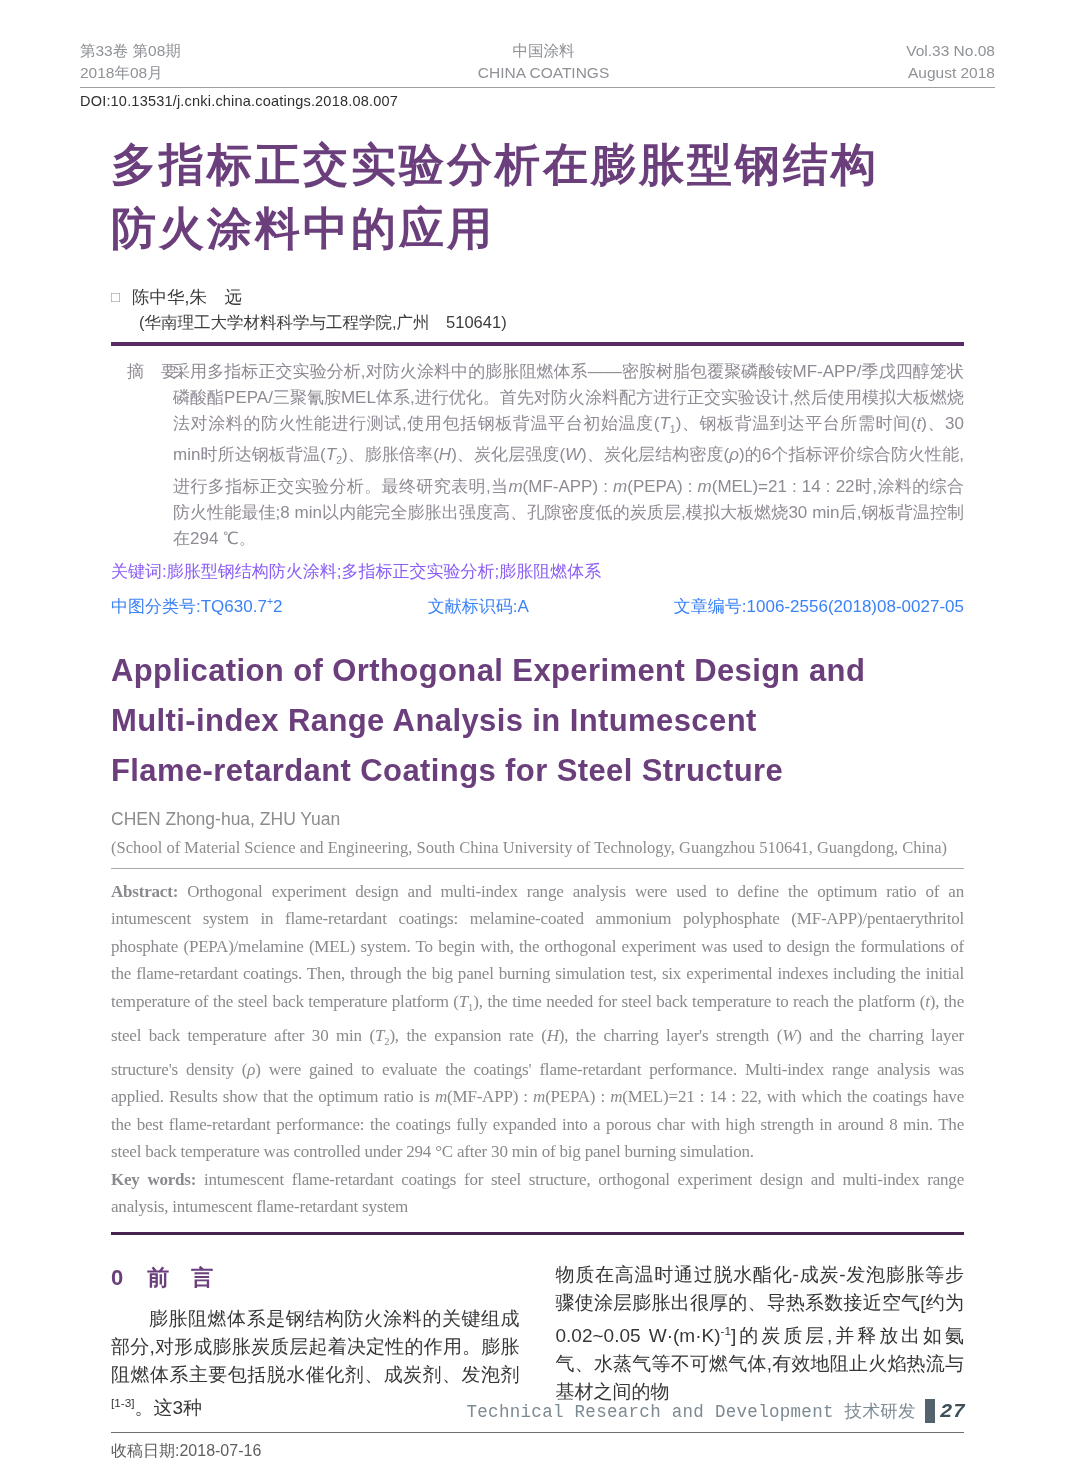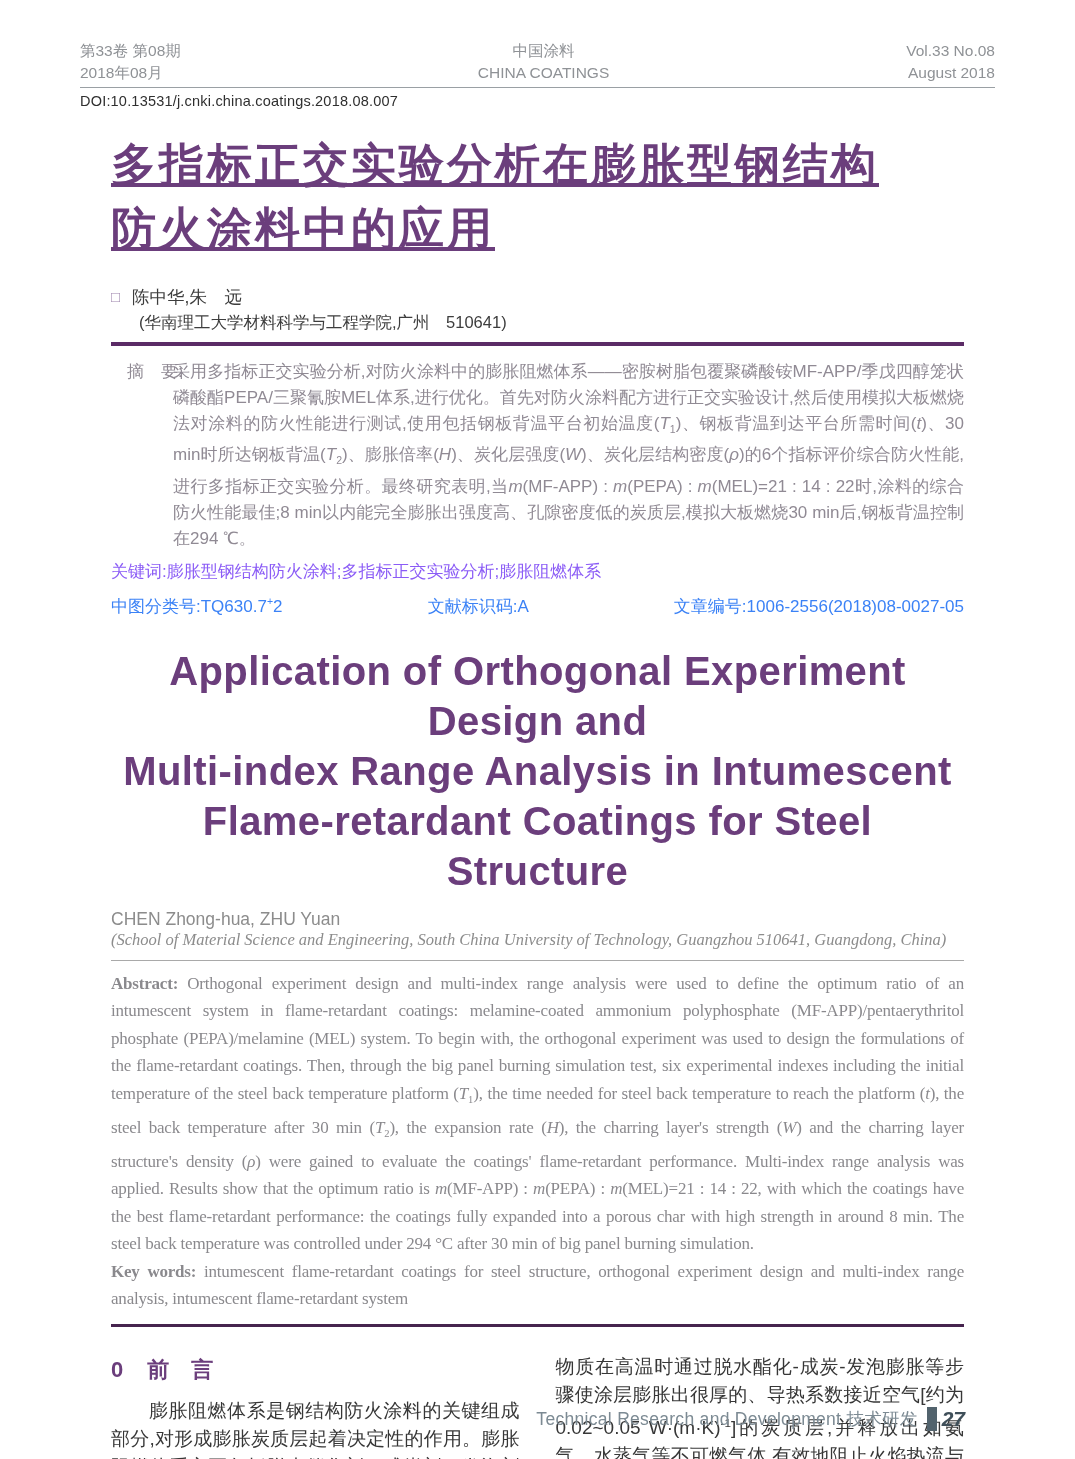--- a/index.html
+++ b/index.html
@@ -7,56 +7,56 @@
         padding:40px 80px 0;background:#fff;overflow:hidden;
         font-family:"Liberation Sans",sans-serif;}
   
   .jheader{display:flex;justify-content:space-between;color:#8f9296;font-size:15.5px;line-height:22px;}
   .h-center{text-align:center;}
   .h-right{text-align:right;}
   .header-rule{border-top:1.5px solid #9aa0a4;margin-top:3px;}
   .doi{color:#2f2f2f;font-size:14.5px;margin-top:5px;letter-spacing:.2px;}
   .content{margin:0 31px;}
   
-  .cn-title{color:#6b3e7c;font-size:45px;font-weight:bold;line-height:64px;margin:24px 0 0;letter-spacing:3px;text-decoration:underline;}
+  .cn-title{color:#6b3e7c;font-size:45px;font-weight:bold;line-height:64px;margin:24px 0 0;letter-spacing:3px;}
   .authors-row{margin-top:24px;color:#3d3d3d;font-size:17.5px;}
   .marker{color:#9f86ad;margin-right:12px;font-size:15px;position:relative;top:-1px;}
   .affil-cn{margin-top:3px;color:#3d3d3d;font-size:16.5px;padding-left:28px;}
   .rule-thick{height:4px;background:#5b2b66;margin-top:8px;}
   
   .abstract-cn{position:relative;margin-top:13px;color:#908a94;font-size:17px;line-height:26px;}
   .abs-label{position:absolute;left:16px;top:0;}
   .abs-body{margin-left:62px;text-align:justify;}
   .keywords-cn{margin-top:8px;color:#8b5cf6;font-size:17px;line-height:24px;}
   .clc-row{display:flex;justify-content:space-between;margin-top:11px;color:#3b82f6;font-size:17px;}
   
-  .en-title{color:#6b3e7c;font-size:40px;line-height:50px;font-weight:bold;margin:28px 0 0;letter-spacing:.4px;text-align:center;}
+  .en-title{color:#6b3e7c;font-size:31px;line-height:50px;font-weight:bold;margin:28px 0 0;letter-spacing:.4px;}
   .en-authors{margin-top:13px;color:#8c8c8c;font-size:17.5px;}
-  .en-affil{margin-top:0;color:#8c8c8c;font-size:16.5px;font-family:"Liberation Serif",serif;font-style:italic;}
+  .en-affil{margin-top:8px;color:#8c8c8c;font-size:16.5px;font-family:"Liberation Serif",serif;}
   .rule-thin{border-top:1.5px solid #a9a9a9;margin-top:10px;}
   .en-abstract,.en-keywords{margin:9px 0 0;color:#8a898d;font-size:17px;line-height:27.5px;
         text-align:justify;font-family:"Liberation Serif",serif;letter-spacing:-.2px;}
   .en-keywords{margin-top:0;}
   .b{font-weight:bold;}
   .rule-dark{height:3px;background:#46244e;margin-top:11px;}
   
   .columns{display:flex;gap:36px;margin-top:26px;}
   .col{flex:1 1 0;min-width:0;}
   .sec-heading{color:#6b3e7c;font-size:22px;font-weight:bold;margin:2px 0 12px;}
   .sec-num{margin-right:24px;}
   .cn-body{margin:0;color:#373737;font-size:19px;line-height:28px;text-align:justify;}
   .indent{text-indent:2em;}
   
   .foot-rule{border-top:1.5px solid #6f6f6f;margin-top:10px;}
   .footnote{margin-top:6px;}
   .received{color:#5f5f5f;font-size:16px;line-height:23px;}
   .bio{color:#a8a8a8;font-size:15.5px;line-height:23px;margin-top:2px;text-align:justify;}
   
-  .page-footer{position:absolute;right:110px;bottom:28px;display:flex;align-items:center;
-        color:#7c8a93;font-family:Liberation Sans, sans-serif;font-size:17.5px;}
+  .page-footer{position:absolute;right:110px;bottom:36px;display:flex;align-items:center;
+        color:#7c8a93;font-family:Liberation Mono, monospace;font-size:17.5px;}
   .f-label{margin-right:9px;letter-spacing:.3px;}
   .f-bar{display:inline-block;width:10px;height:24px;background:#52636d;margin-right:5px;}
   .f-no{font-style:italic;font-size:21px;color:#3f4f59;font-weight:bold;}
   
   .i{font-style:italic;}
   .sup{vertical-align:super;font-size:.62em;letter-spacing:0;}
   .sub{vertical-align:sub;font-size:.62em;letter-spacing:0;}
 </style>
 </head>
 <body>

